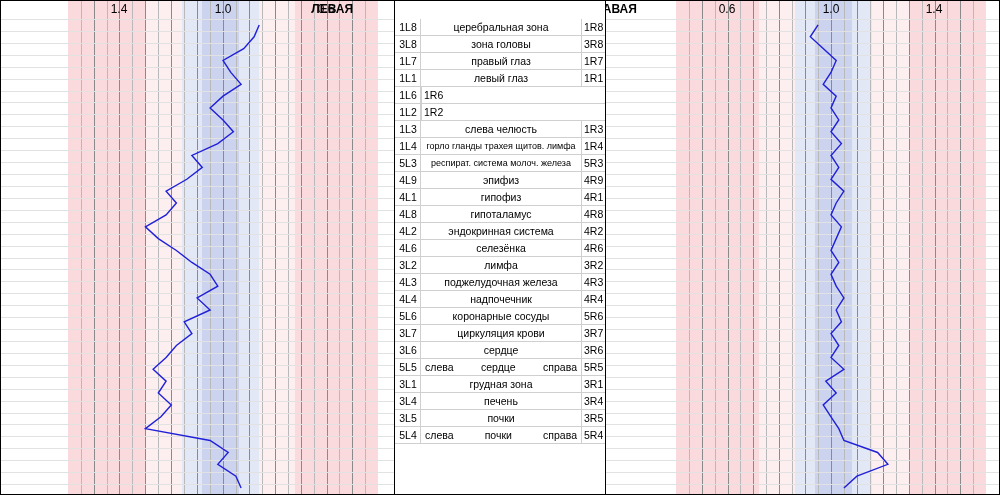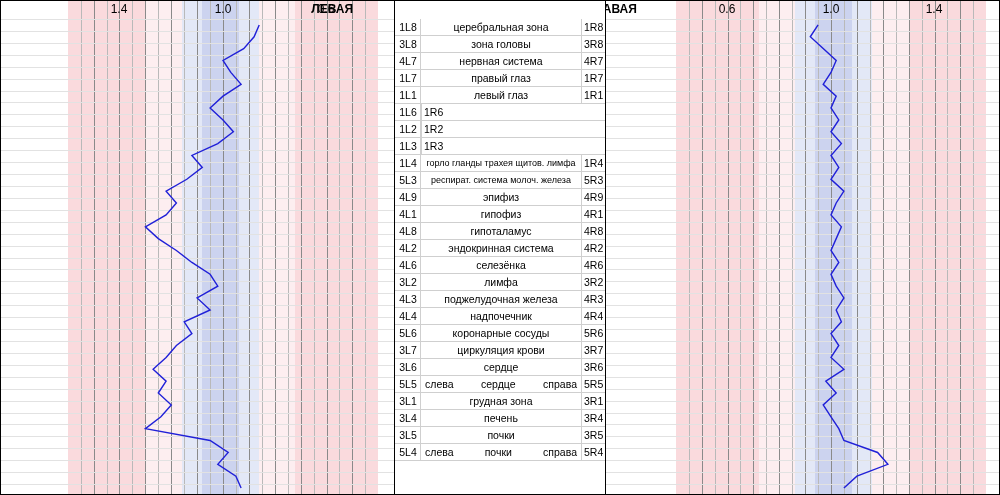--- a/index.html
+++ b/index.html
@@ -137,44 +137,40 @@
           <div class="ccode">1L8</div>
           <div class="cname">церебральная зона</div>
           <div class="ccode r">1R8</div>
         </div>
         <div class="crow">
           <div class="ccode">3L8</div>
           <div class="cname">зона головы</div>
           <div class="ccode r">3R8</div>
         </div>
         <div class="crow">
-          <div class="ccode">4L7</div>
-          <div class="cname">нервная система</div>
-          <div class="ccode r">4R7</div>
-        </div>
-        <div class="crow">
           <div class="ccode">1L7</div>
           <div class="cname">правый глаз</div>
           <div class="ccode r">1R7</div>
         </div>
         <div class="crow">
           <div class="ccode">1L1</div>
           <div class="cname">левый глаз</div>
           <div class="ccode r">1R1</div>
         </div>
         <div class="crow">
           <div class="ccode">1L6</div>
           <div class="ccode r">1R6</div>
         </div>
         <div class="crow">
           <div class="ccode">1L2</div>
           <div class="ccode r">1R2</div>
         </div>
         <div class="crow">
           <div class="ccode">1L3</div>
+          <div class="cname">слева челюсть</div>
           <div class="ccode r">1R3</div>
         </div>
         <div class="crow">
           <div class="ccode">1L4</div>
           <div class="cname tiny">горло гланды трахея щитов. лимфа</div>
           <div class="ccode r">1R4</div>
         </div>
         <div class="crow">
           <div class="ccode">5L3</div>
           <div class="cname tiny">респират. система молоч. железа</div>

